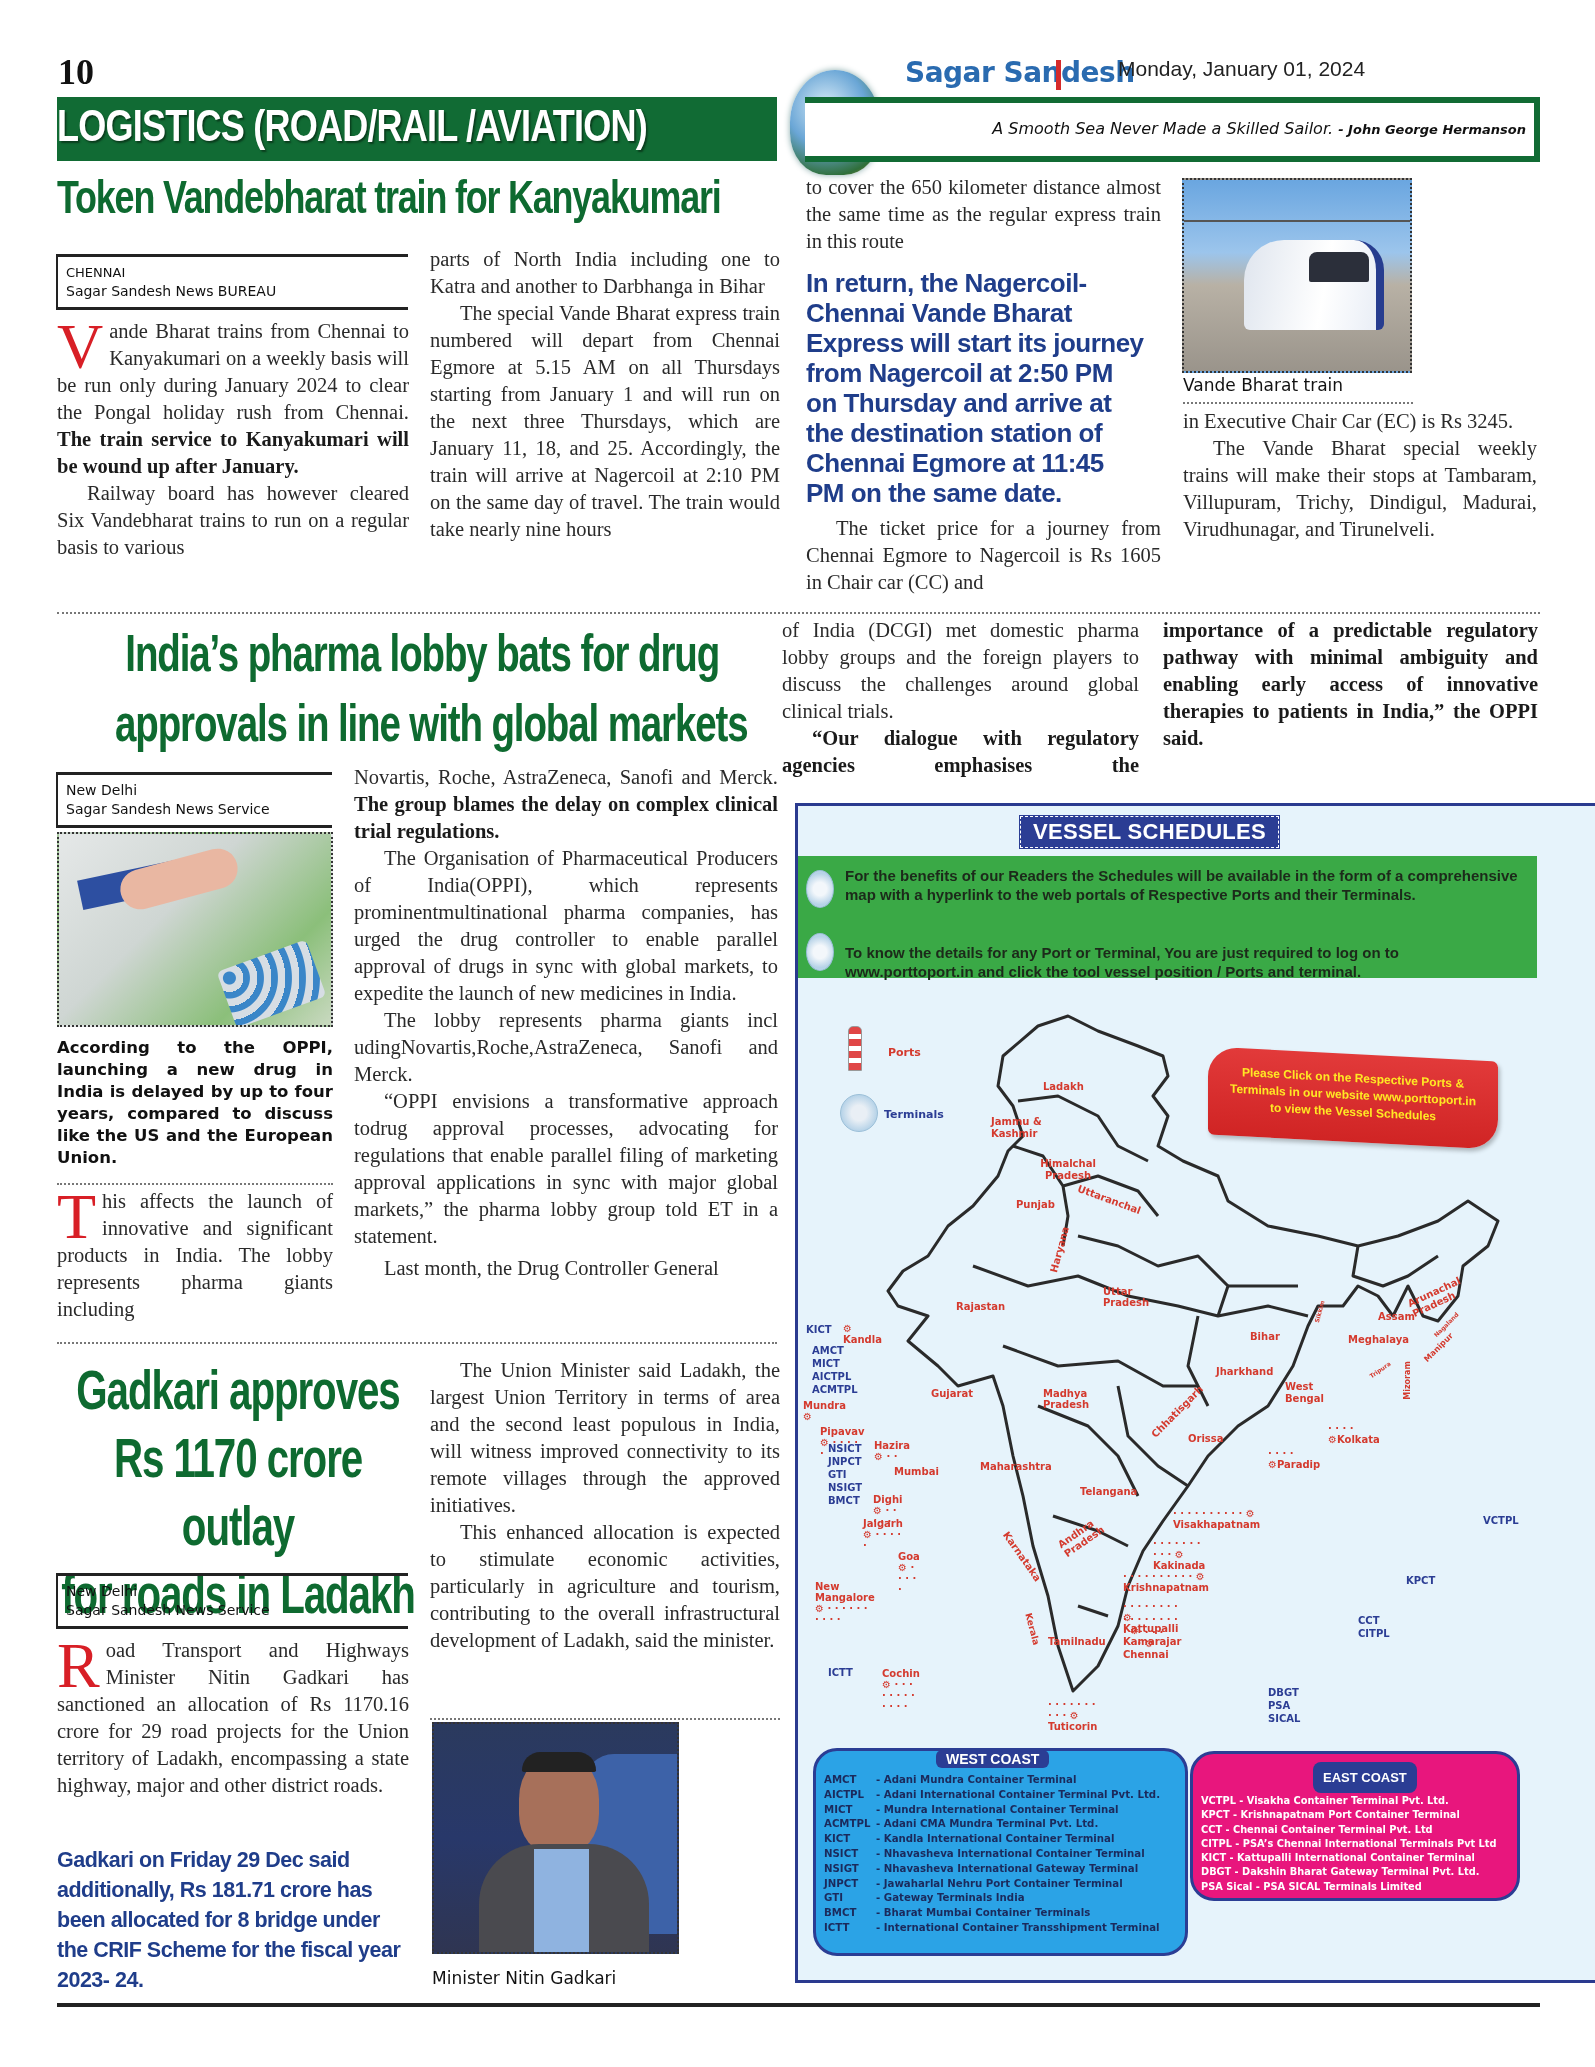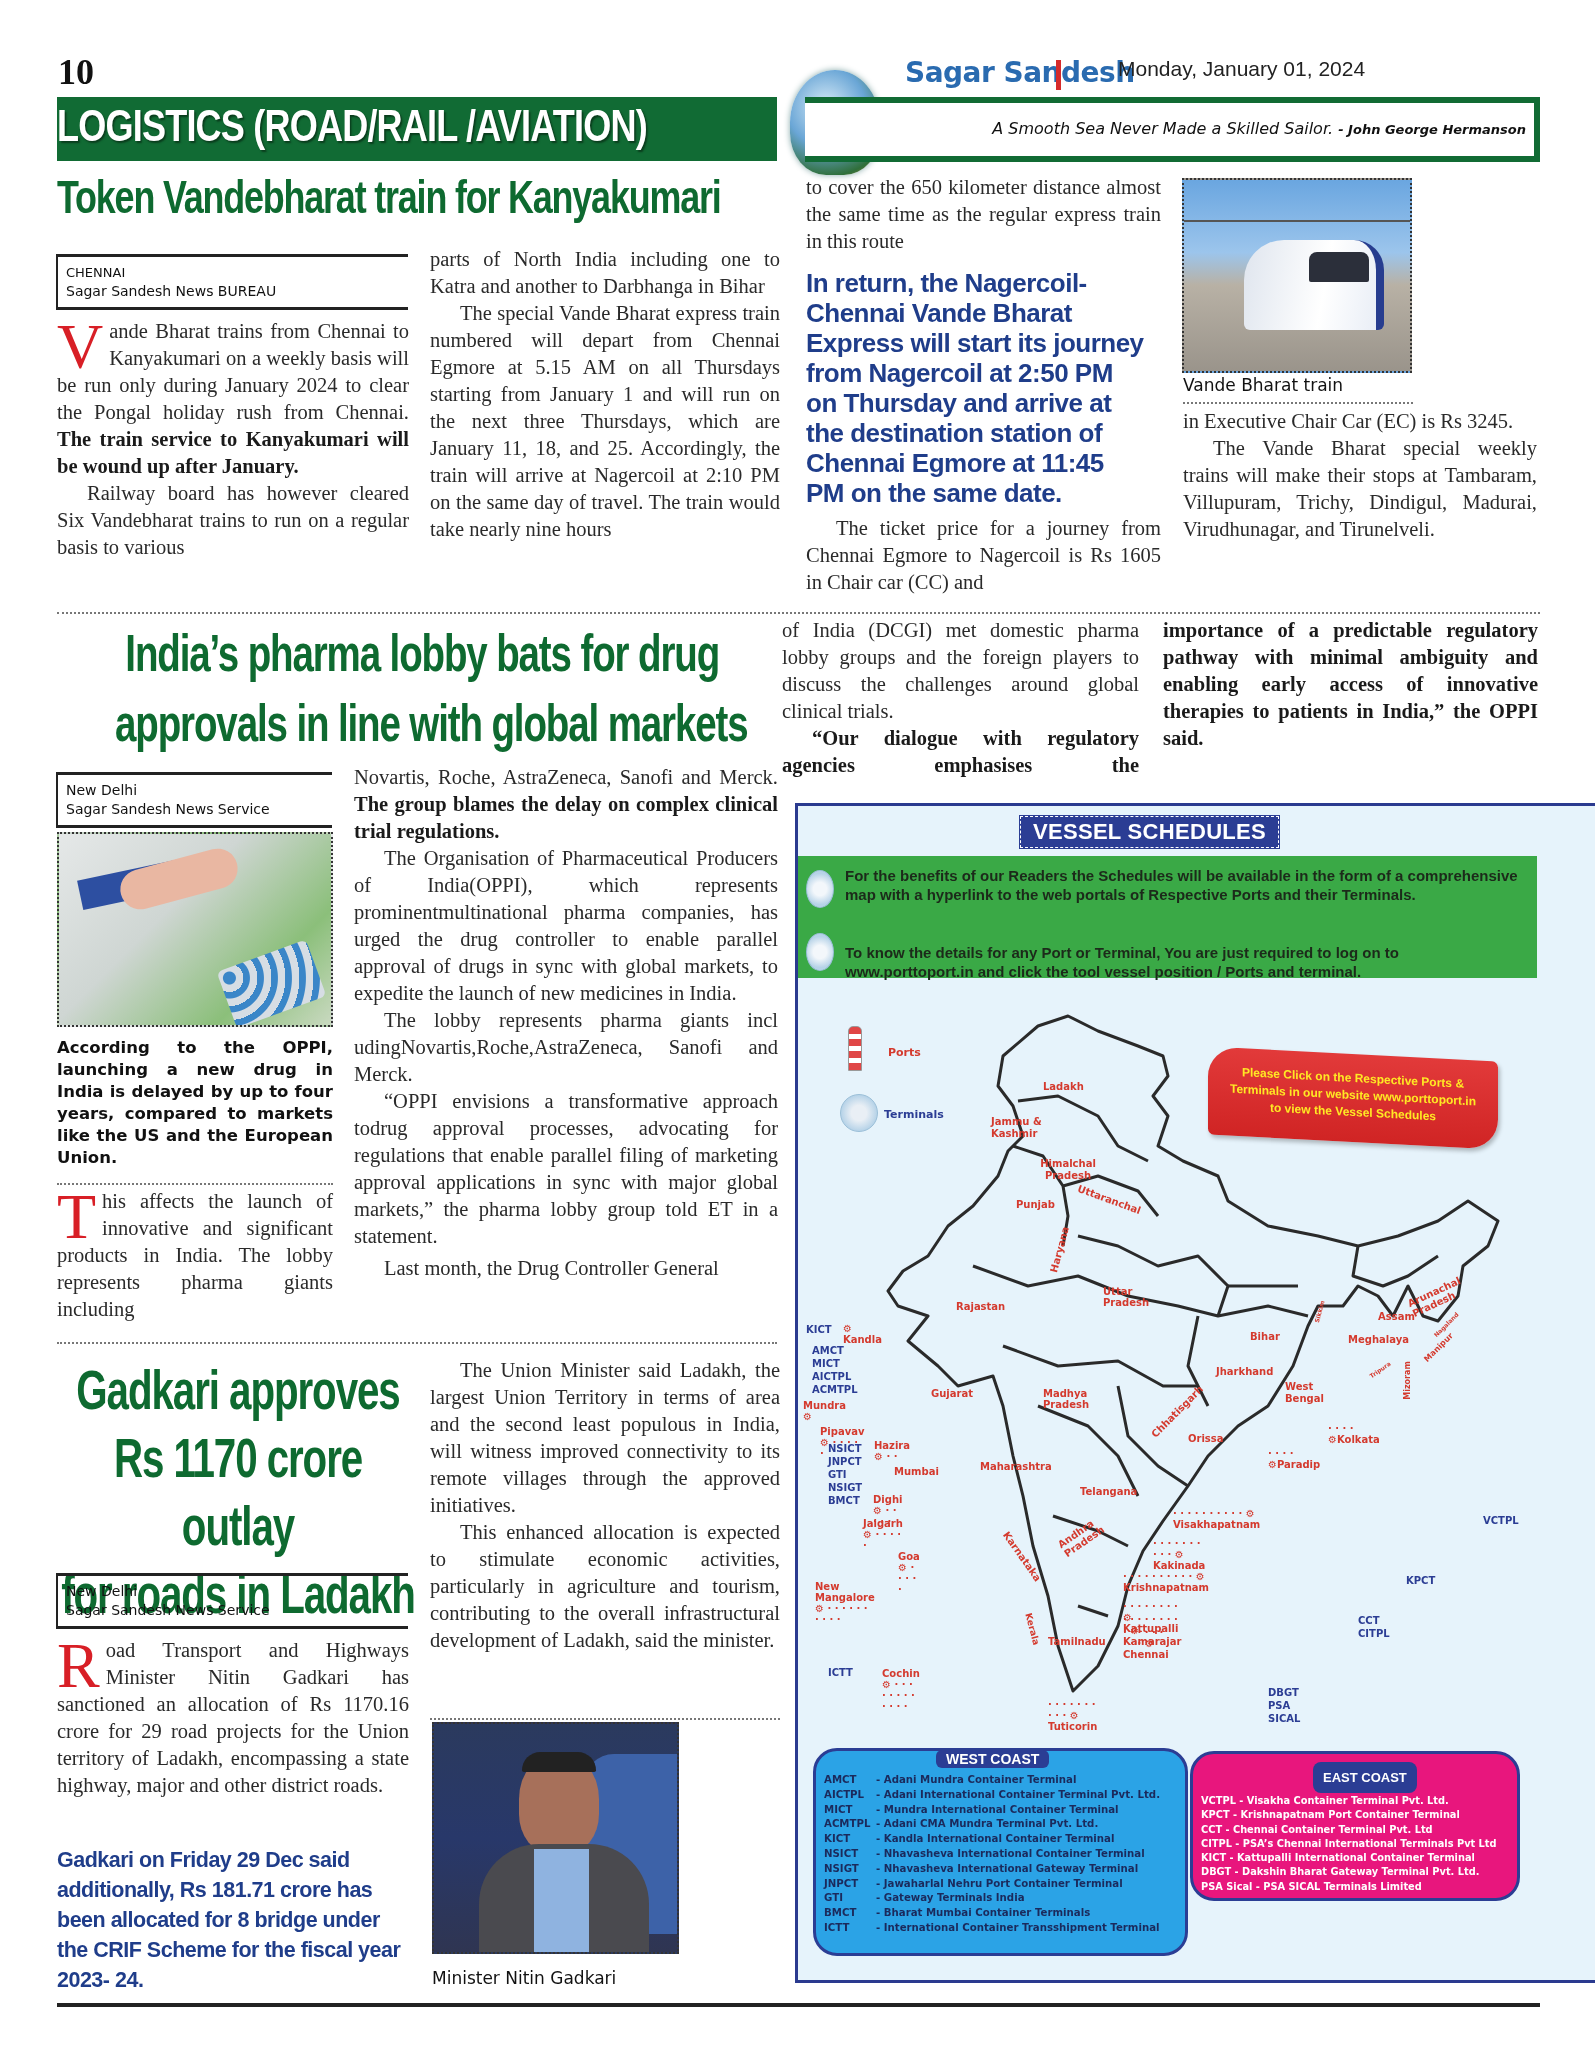--- a/index.html
+++ b/index.html
@@ -89,21 +89,21 @@
 <div class="abs byline" style="left:56px;top:772px;width:276px">
   <div>New Delhi</div>
   <div>Sagar Sandesh News Service</div>
 </div>
 
 <div class="abs photo" style="left:57px;top:832px;width:276px;height:195px;background:linear-gradient(135deg,#e5e8e8 0%,#cfd6d3 40%,#8bbf7a 75%,#c9d9c0 100%)">
   <div class="abs" style="left:20px;top:35px;width:110px;height:30px;background:#2d4fa1;transform:rotate(-12deg)"></div>
   <div class="abs" style="left:165px;top:120px;width:95px;height:60px;background:repeating-radial-gradient(circle at 10px 10px,#3a86c8 0 6px,#d6dde4 7px 14px);transform:rotate(-20deg);border-radius:6px"></div>
   <div class="abs" style="left:60px;top:25px;width:120px;height:40px;background:#e9b7a2;border-radius:20px;transform:rotate(-15deg)"></div>
 </div>
-<div class="abs caption" style="left:57px;top:1037px;width:276px;text-align:justify;font-weight:bold;font-size:16.5px">According to the OPPI, launching a new drug in India is delayed by up to four years, compared to markets like the US and the European Union.</div>
+<div class="abs caption" style="left:57px;top:1037px;width:276px;text-align:justify;font-weight:bold;font-size:16.5px">According to the OPPI, launching a new drug in India is delayed by up to four years, compared to discuss like the US and the European Union.</div>
 <div class="abs dotline" style="left:57px;top:1183px;width:276px"></div>
 
 <div class="abs body" style="left:57px;top:1188px;width:276px">
   <p class="ni"><span class="dropcap">T</span><span>his affects the launch of innovative and significant products in India. The lobby represents pharma giants including</span></p>
 </div>
 
 <div class="abs body" style="left:354px;top:764px;width:424px">
   <p class="ni"><span>Novartis, Roche, AstraZeneca, Sanofi and Merck.</span> <b style="color:#1a1a1a">The group blames the delay on complex clinical trial regulations.</b></p>
   <p>The Organisation of Pharmaceutical Producers of India(OPPI), which represents prominentmultinational pharma companies, has urged the drug controller to enable parallel approval of drugs in sync with global markets, to expedite the launch of new medicines in India.</p>
   <p>The lobby represents pharma giants incl udingNovartis,Roche,AstraZeneca, Sanofi and Merck.</p>

